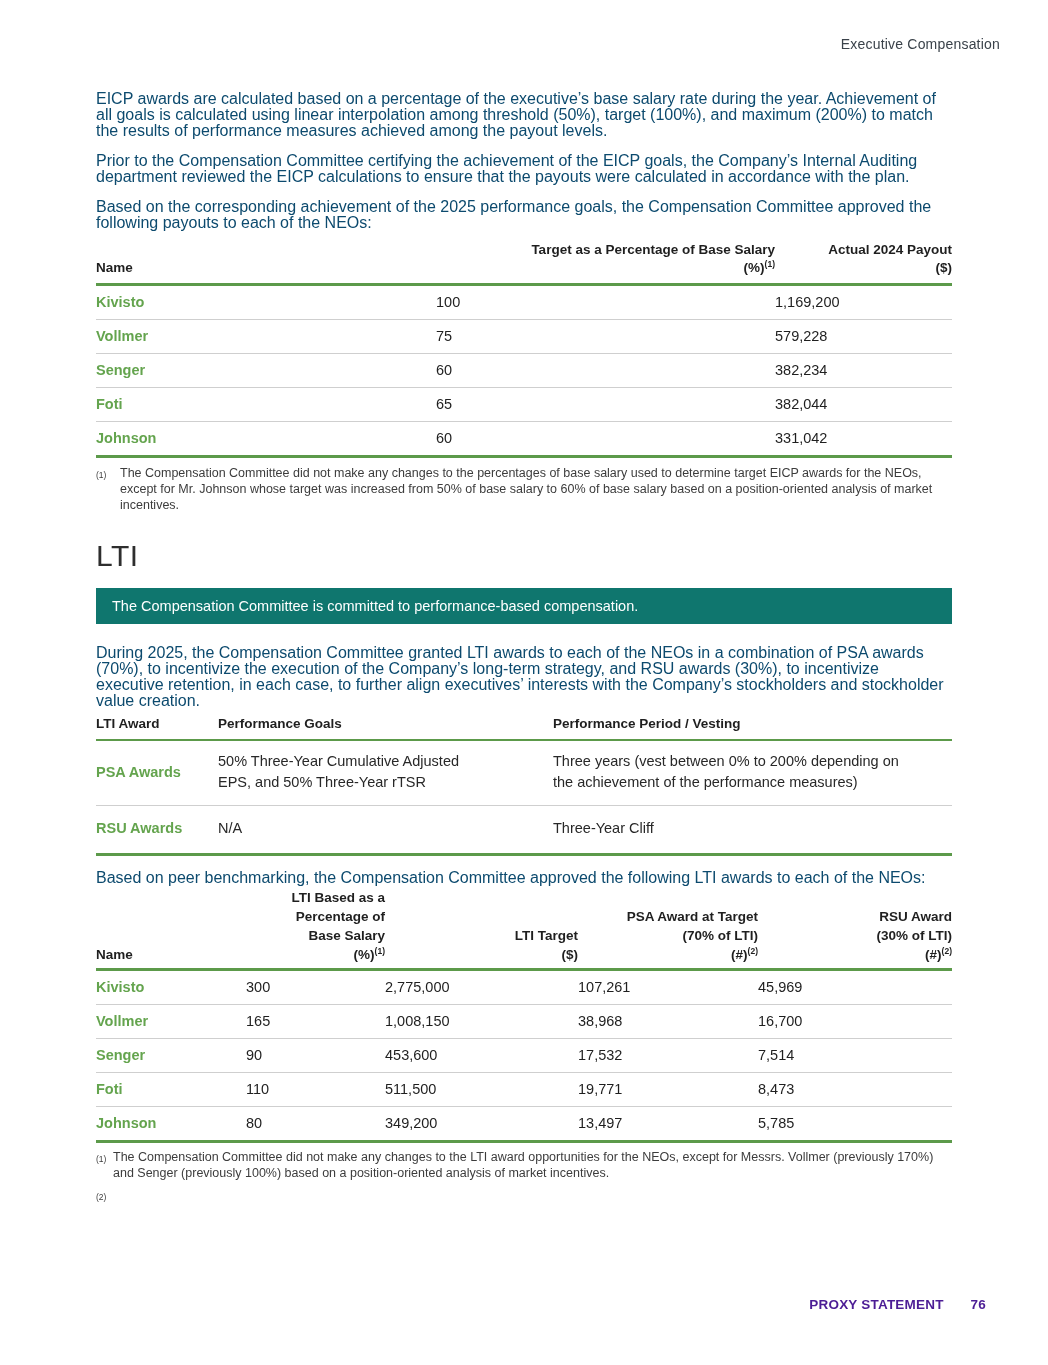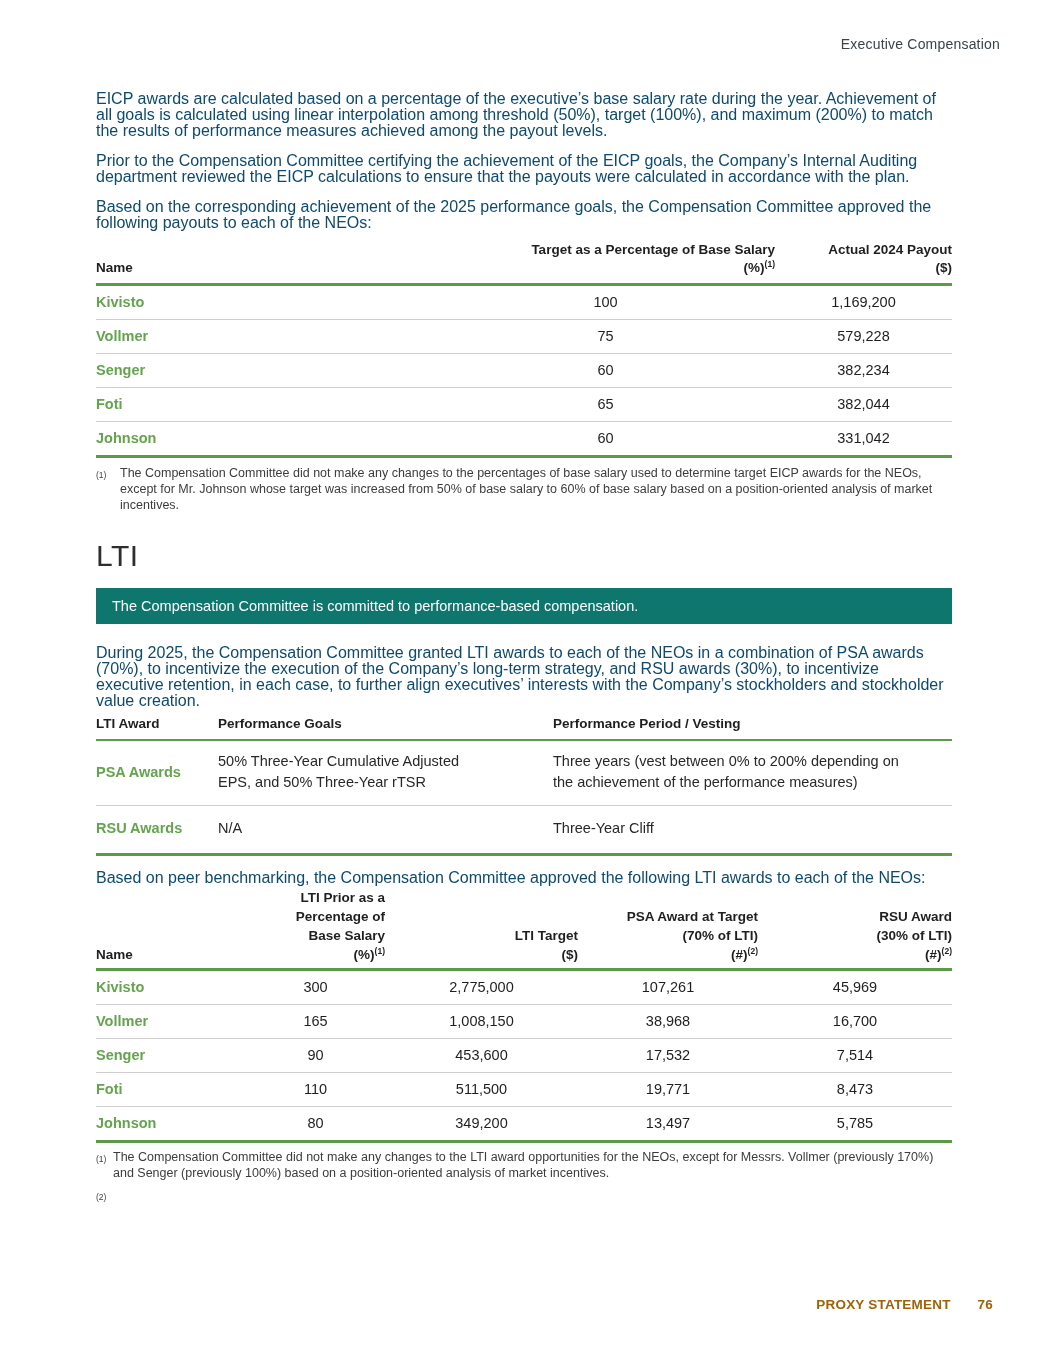--- a/index.html
+++ b/index.html
@@ -32,21 +32,21 @@
     vertical-align:bottom;padding:0 0 6px 0;line-height:18px;
     border-bottom:3px solid #5c9a4a;
   }
   table.tbl td{
     font-size:14.5px;padding:8px 0 9px 0;
     border-bottom:1px solid #cfcfcf;vertical-align:middle;
   }
   table.tbl tr:last-child td{border-bottom:3px solid #5c9a4a;}
   .th-left{text-align:left;}
   .th-right{text-align:right;}
-  .td-right{text-align:center;color:#1f1f1f;}
+  .td-right{text-align:left;color:#1f1f1f;}
   .name-cell{color:#64a44e;font-weight:bold;}
   .hline{display:block;}
   sup.ref{font-size:8.5px;vertical-align:super;line-height:0;}
 
   
   #eicp-table{margin-top:10px;}
   
   .fn{
     display:flex;align-items:flex-start;
     font-size:12.5px;line-height:16px;color:#3c3c3c;
@@ -86,23 +86,23 @@
   #grant-table{margin-top:2px;}
   #grant-table th{line-height:19px;padding-bottom:4px;}
 
   
   .bottom-footnotes{margin-top:6px;width:856px;}
   .bottom-footnotes .fn{font-size:12.5px;line-height:16px;}
   .bottom-footnotes .fn .fn-marker{flex:0 0 17px;}
   .bottom-footnotes .fn + .fn{margin-top:6px;}
 
   .page-footer{
-    position:absolute;top:1297px;right:55px;
+    position:absolute;top:1297px;right:62px;
     display:flex;align-items:baseline;gap:27px;
-    font-size:13.5px;font-weight:bold;color:#a16207;letter-spacing:.2px;
+    font-size:13.5px;font-weight:bold;color:#4c1d95;letter-spacing:.2px;
   }
 </style>
 </head>
 <body>
 
 <div class="running-header">
   <span>Executive Compensation</span>
 </div>
 
 <main class="content">
@@ -206,21 +206,21 @@
         <col style="width:150px">
         <col style="width:139px">
         <col style="width:193px">
         <col style="width:180px">
         <col style="width:194px">
       </colgroup>
     <thead>
       <tr>
         <th class="th-left">Name</th>
         <th class="th-right">
-          <span class="hline">LTI Prior as a</span>
+          <span class="hline">LTI Based as a</span>
           <span class="hline">Percentage of</span>
           <span class="hline">Base Salary</span>
           <span class="hline"><span>(%)</span><sup class="ref">(1)</sup></span>
         </th>
         <th class="th-right">
           <span class="hline">LTI Target</span>
           <span class="hline">($)</span>
         </th>
         <th class="th-right">
           <span class="hline">PSA Award at Target</span>

